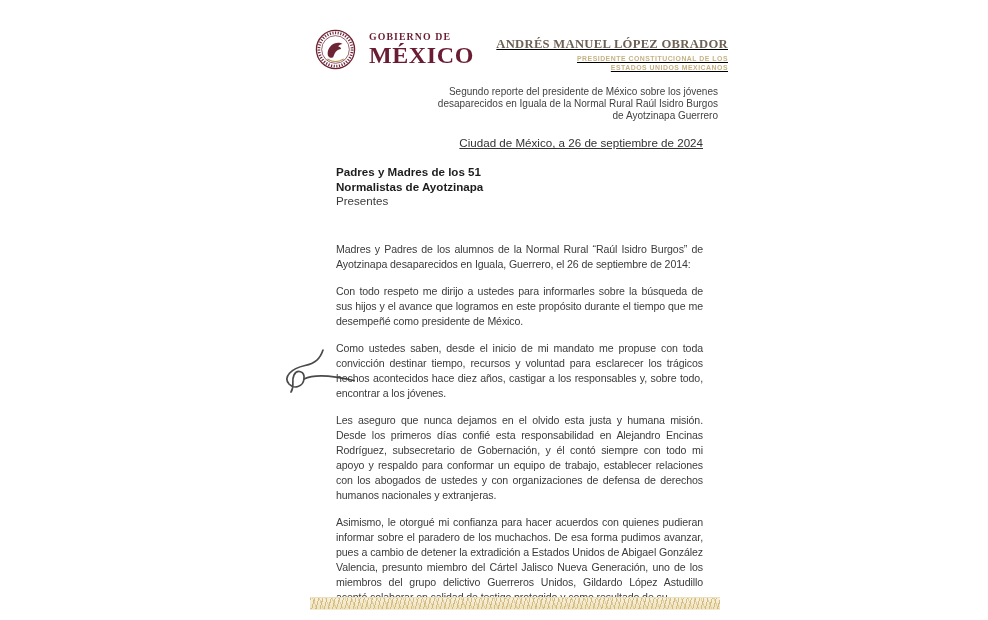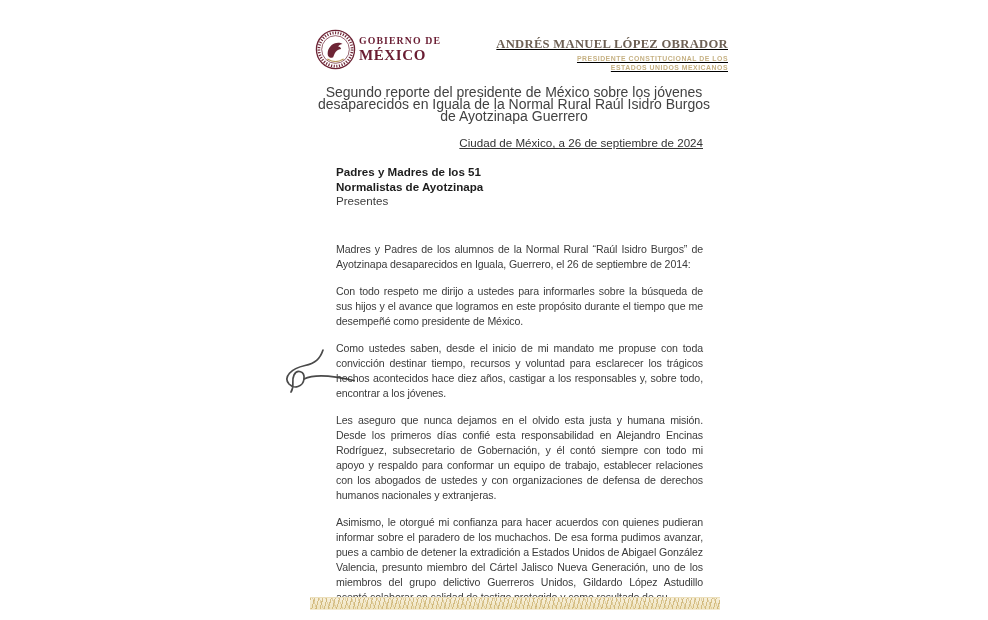--- a/index.html
+++ b/index.html
@@ -3,37 +3,37 @@
 <meta charset="utf-8">
 <style>
   html,body{margin:0;padding:0;}
   body{
     width:988px;height:620px;background:#ffffff;overflow:hidden;position:relative;
     font-family:"Liberation Sans",sans-serif;
   }
   .page{position:absolute;left:310px;top:0;width:420px;height:620px;background:#fff;}
 
   
-  .brand{position:absolute;left:5px;top:29px;display:flex;align-items:center;gap:3px;}
+  .brand{position:absolute;left:5px;top:29px;display:flex;align-items:center;gap:13px;}
   .seal{width:41px;height:41px;flex:0 0 auto;}
   .wordmark{color:#691c32;font-family:"Liberation Serif",serif;font-weight:bold;line-height:1;}
   .wordmark-top{font-size:9.8px;letter-spacing:1.1px;margin-bottom:2px;}
-  .wordmark-main{font-size:15px;letter-spacing:0.6px;}
+  .wordmark-main{font-size:24px;letter-spacing:0.6px;}
 
   .official{position:absolute;right:2px;top:37px;text-align:right;text-decoration:underline;}
   .official-name{
     font-family:"Liberation Serif",serif;font-weight:bold;font-size:12.6px;
     letter-spacing:0.3px;color:#6e6155;white-space:nowrap;
   }
   .official-title{margin-top:3px;color:#c6b183;font-weight:bold;font-size:6.9px;
     letter-spacing:0.5px;line-height:8.6px;}
 
   
-  .subject{position:absolute;left:0;right:12px;top:86px;text-align:center;
-    font-size:14px;line-height:12.2px;color:#424242;}
+  .subject{position:absolute;left:0;right:12px;top:86px;text-align:right;
+    font-size:10px;line-height:12.2px;color:#424242;}
   .dateline{position:absolute;left:0;right:27px;top:136px;text-align:right;
     font-size:11.6px;color:#333333;text-decoration:underline;}
 
   
   .addressee{position:absolute;left:26px;top:165px;font-size:11.6px;line-height:14.6px;color:#222;}
   .addressee .bold{font-weight:bold;color:#1d1d1d;}
   .addressee .plain{font-weight:normal;color:#3b3b3b;}
 
   
   .body-text{position:absolute;left:26px;right:27px;top:230px;

